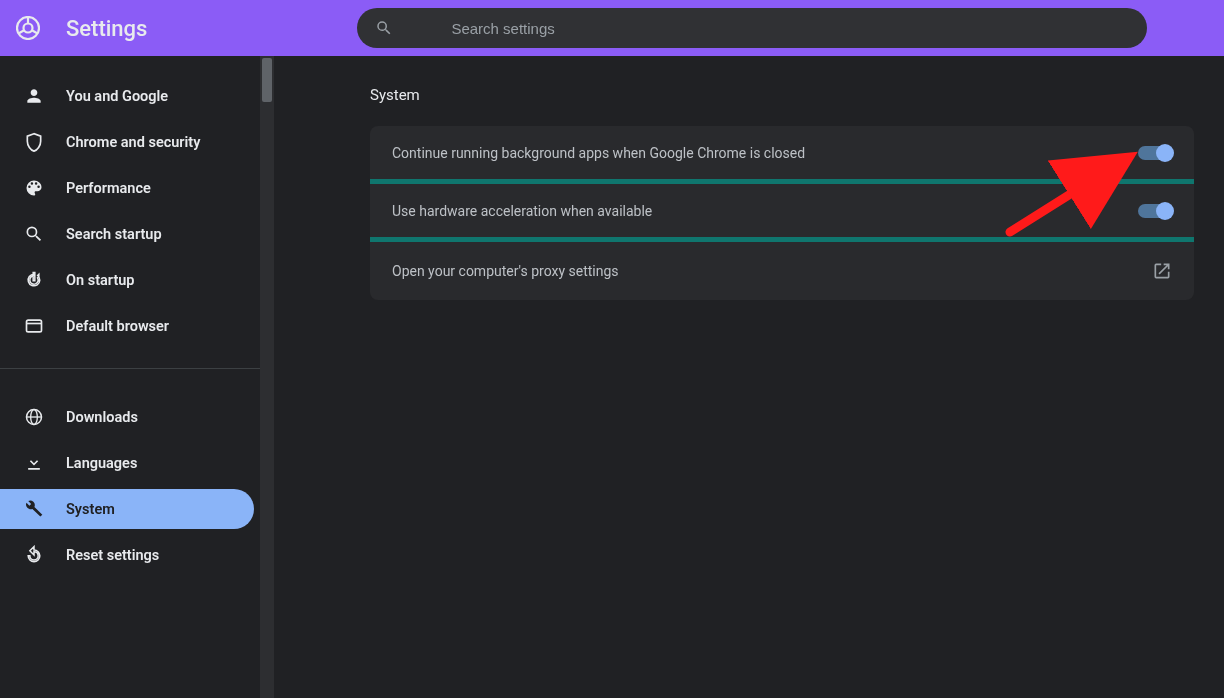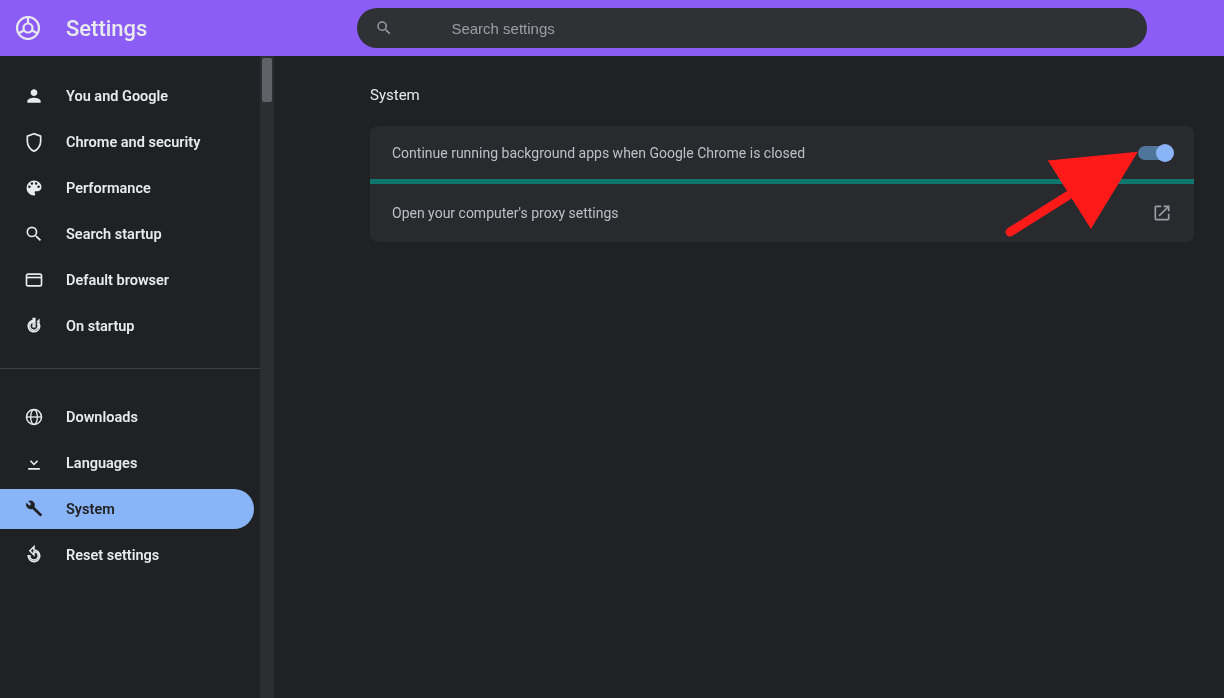--- a/index.html
+++ b/index.html
@@ -261,34 +261,34 @@
             <svg width="20" height="20" viewBox="0 0 24 24">
                 <path d="M15.5 14h-.79l-.28-.27A6.47 6.47 0 0016 9.5 6.5 6.5 0 109.5 16a6.47 6.47 0 004.23-1.57l.27.28v.79l5 4.99L20.49 19l-4.99-5zM9.5 14A4.5 4.5 0 1114 9.5 4.5 4.5 0 019.5 14z"></path>
               </svg>
           </span>
           <span class="nav-label">Search startup</span>
         </div>
 
         <div class="nav-item">
           <span class="nav-icon">
             <svg width="20" height="20" viewBox="0 0 24 24">
+                <path d="M13 3h-2v10h2V3zm4.83 2.17l-1.42 1.42A7 7 0 1112 5v2a5 5 0 104.24 2.34l1.59-1.59z" fill="none" stroke="#e8eaed" stroke-width="1.8"></path>
+              </svg>
+          </span>
+          <span class="nav-label">On startup</span>
+        </div>
+
+        <div class="nav-item">
+          <span class="nav-icon">
+            <svg width="20" height="20" viewBox="0 0 24 24">
                 <rect x="3" y="5" width="18" height="14" rx="2" fill="none" stroke="#e8eaed" stroke-width="2"></rect>
                 <line x1="3" y1="9" x2="21" y2="9" stroke="#e8eaed" stroke-width="2"></line>
               </svg>
           </span>
           <span class="nav-label">Default browser</span>
-        </div>
-
-        <div class="nav-item">
-          <span class="nav-icon">
-            <svg width="20" height="20" viewBox="0 0 24 24">
-                <path d="M13 3h-2v10h2V3zm4.83 2.17l-1.42 1.42A7 7 0 1112 5v2a5 5 0 104.24 2.34l1.59-1.59z" fill="none" stroke="#e8eaed" stroke-width="1.8"></path>
-              </svg>
-          </span>
-          <span class="nav-label">On startup</span>
         </div>
       </div>
 
       <div class="nav-divider"></div>
 
       <div class="nav-section">
         <div class="nav-item">
           <span class="nav-icon">
             <svg width="20" height="20" viewBox="0 0 24 24">
                 <circle cx="12" cy="12" r="9" fill="none" stroke="#e8eaed" stroke-width="1.8"></circle>
@@ -337,20 +337,26 @@
     <div class="section-title">System</div>
     <div class="panel">
 
       <div class="panel-row">
         <span class="row-label">Continue running background apps when Google Chrome is closed</span>
         <div class="toggle">
           <div class="toggle-knob"></div>
         </div>
       </div>
 
+      <div class="panel-row">
+        <span class="row-label">Use hardware acceleration when available</span>
+        <div class="toggle">
+          <div class="toggle-knob"></div>
+        </div>
+      </div>
 
       <div class="panel-row" style="cursor:pointer">
         <span class="row-label">Open your computer's proxy settings</span>
         <span class="external-icon">
           <svg width="20" height="20" viewBox="0 0 24 24" fill="#9aa0a6">
               <path d="M19 19H5V5h6V3H5a2 2 0 00-2 2v14a2 2 0 002 2h14a2 2 0 002-2v-6h-2v6zM14 3v2h3.59l-9.83 9.83 1.41 1.41L19 6.41V10h2V3h-7z"></path>
             </svg>
         </span>
       </div>
 

